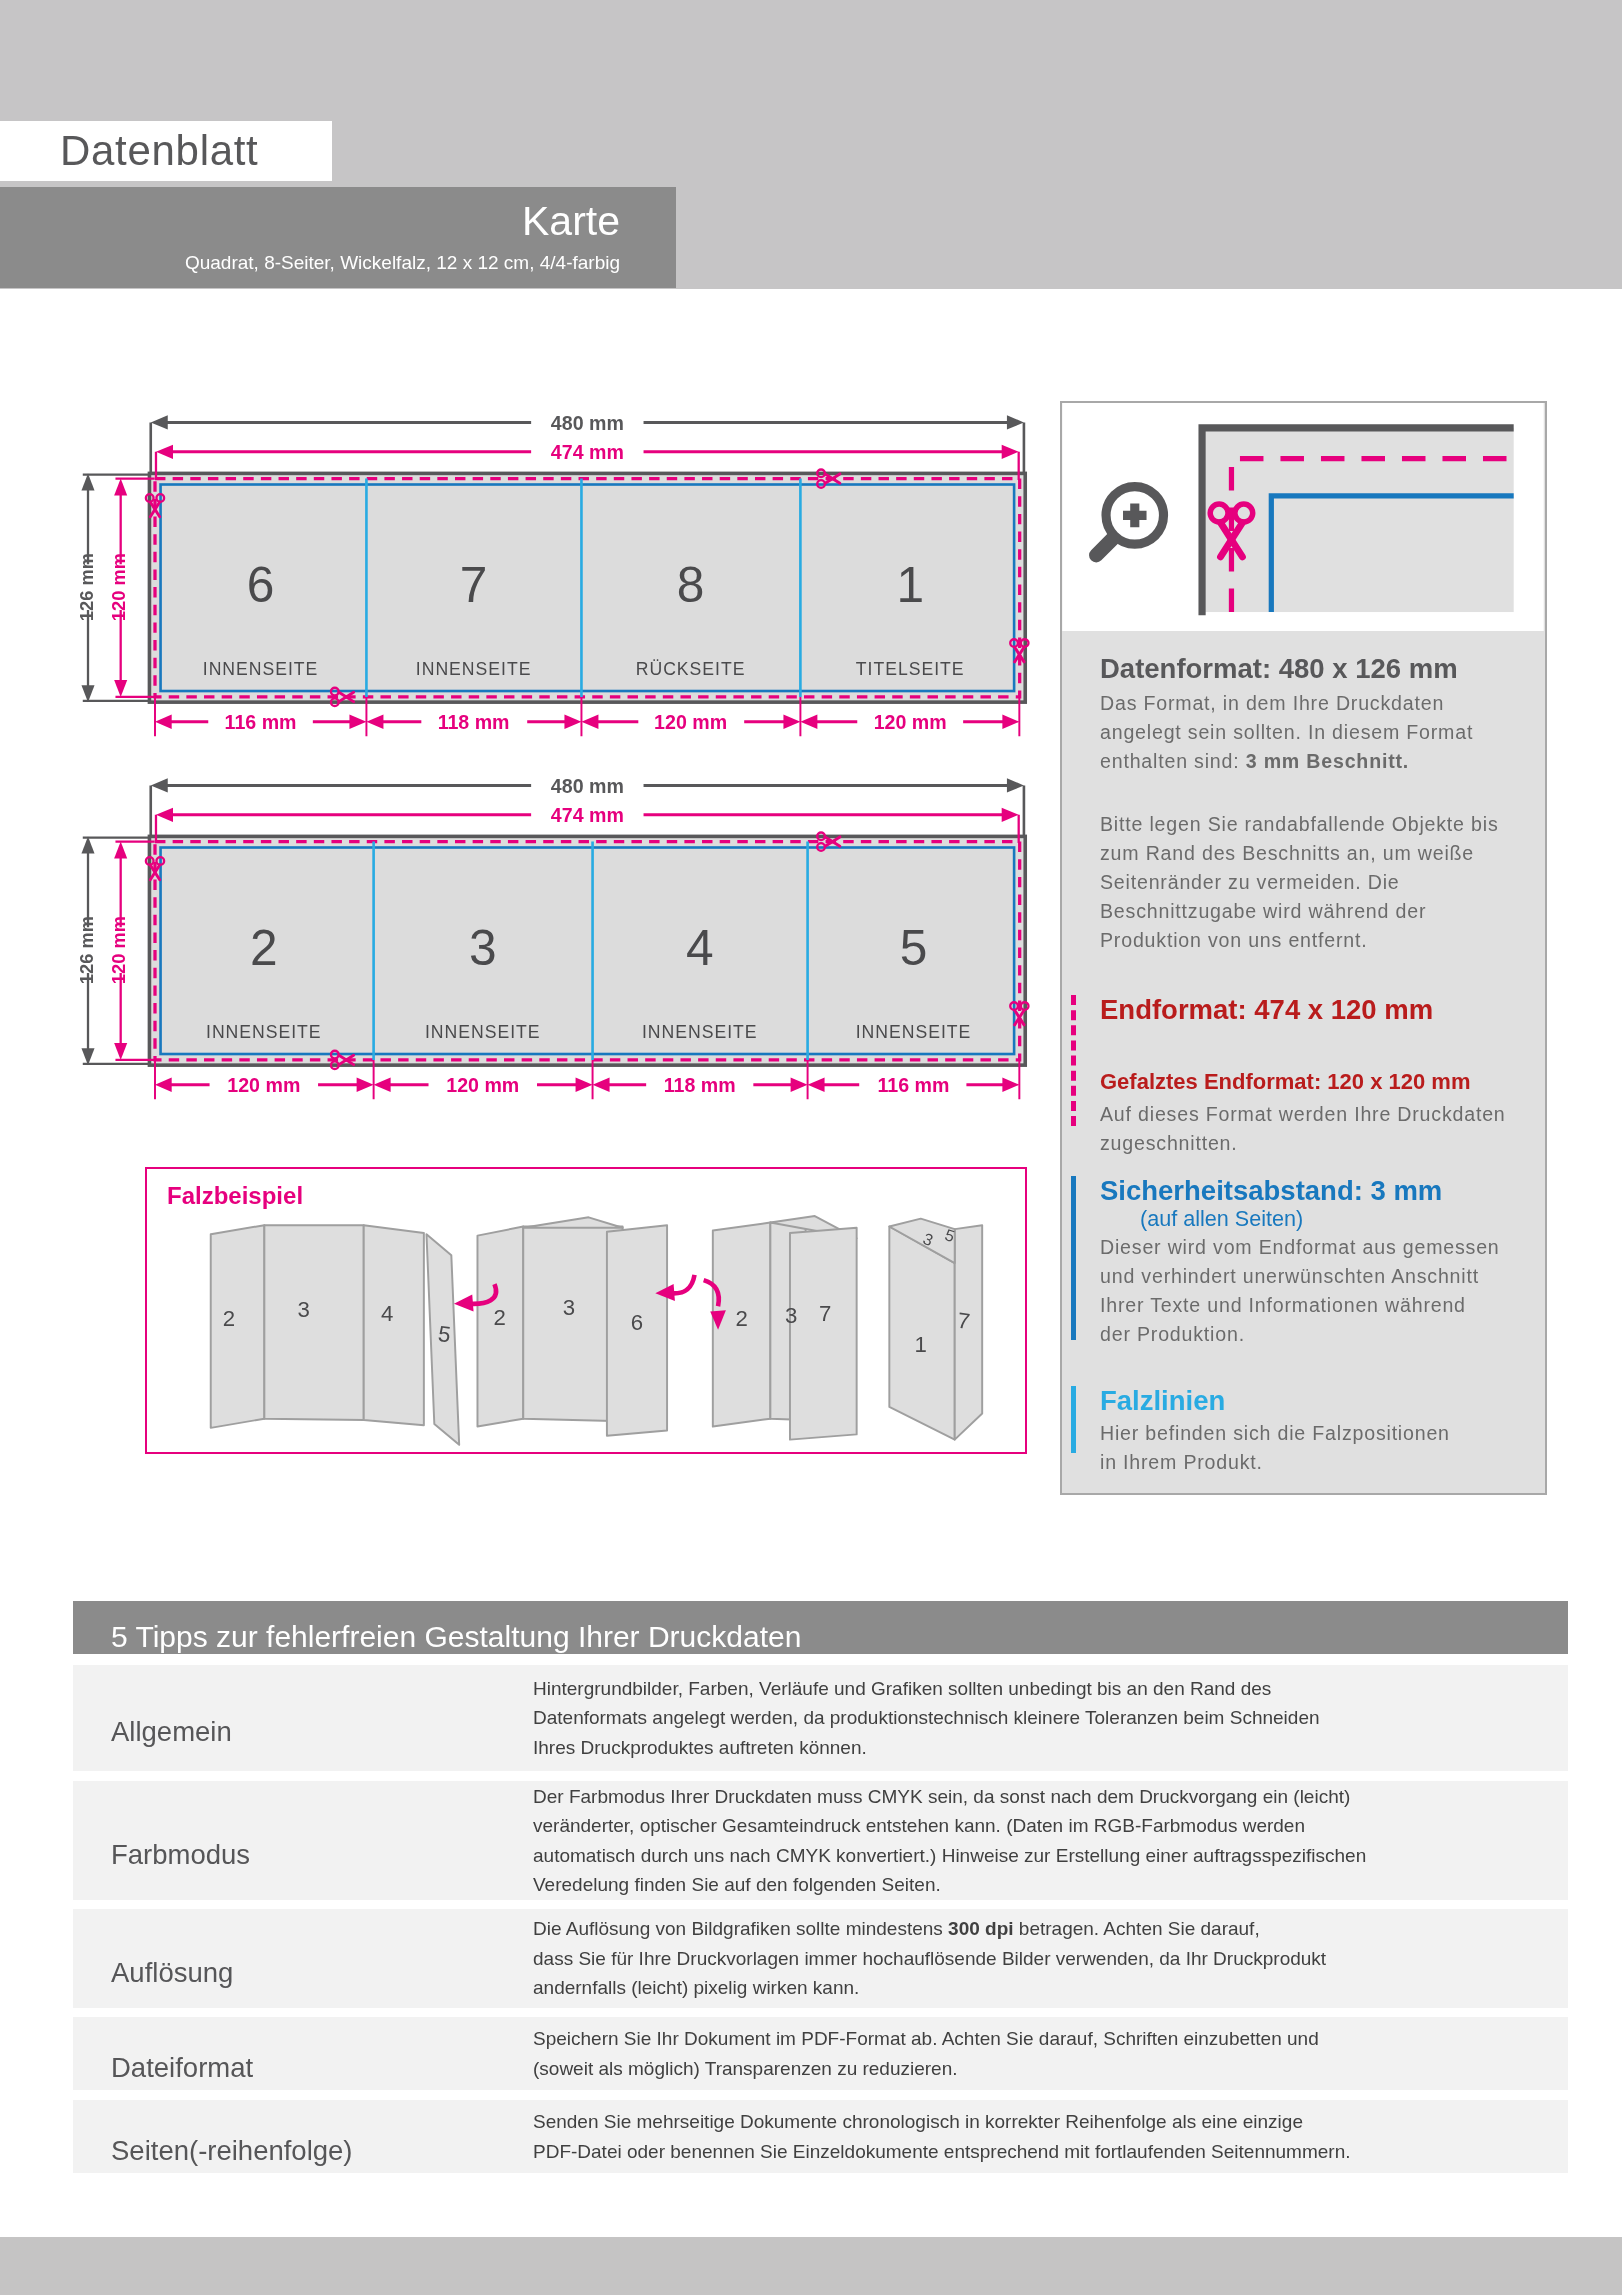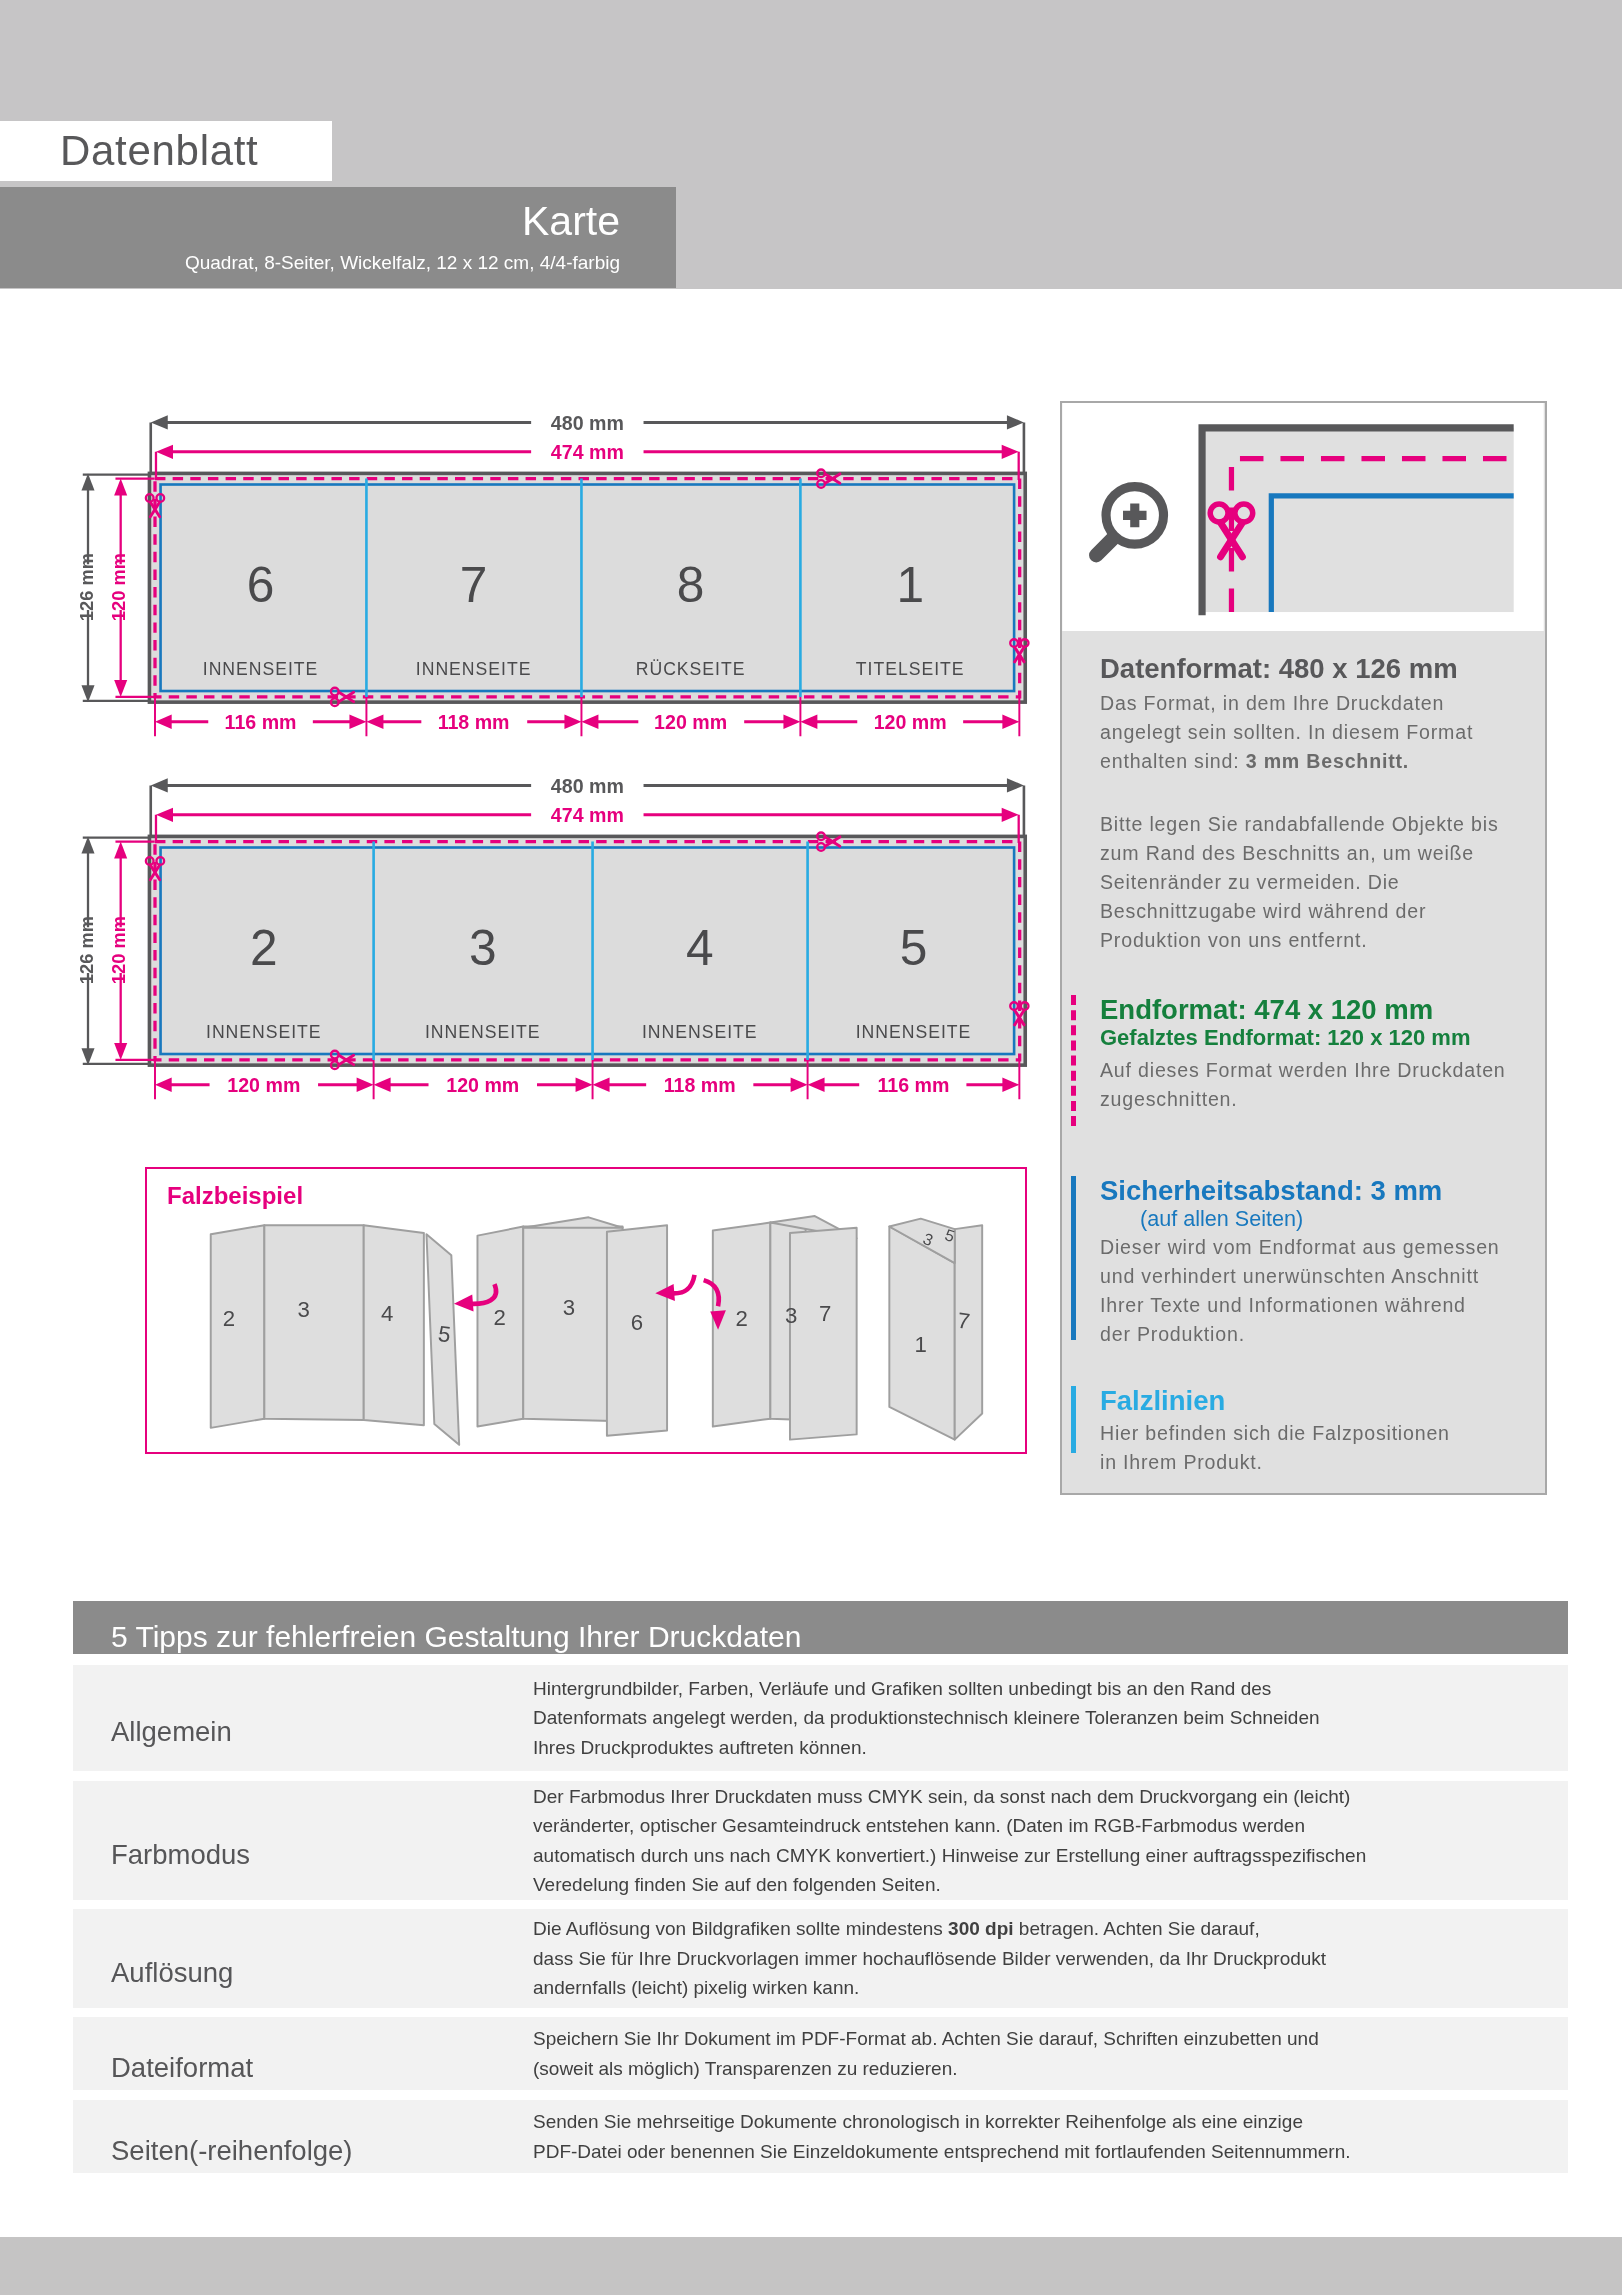--- a/index.html
+++ b/index.html
@@ -24,25 +24,25 @@
   
   .fold-box{left:145px;top:1167px;width:882px;height:287px;border:2.6px solid #e6007e;
        background:#ffffff;box-sizing:border-box;}
   .fold-title{left:167px;top:1182px;font-size:24px;font-weight:bold;color:#e6007e;}
   
   .sidebar{left:1060px;top:401px;width:487px;height:1094px;background:#e0e0e0;
        border:2.6px solid #a8a8a8;box-sizing:border-box;}
   .sidebar .illus{position:absolute;left:0;top:0;width:482px;height:228px;}
   .sb-sec{position:absolute;left:38px;width:425px;}
   .sb-h{font-size:27.5px;font-weight:bold;line-height:1.1;}
-  .sb-sub{font-size:22px;font-weight:bold;line-height:1.15;}
+  .sb-sub{font-size:22px;font-weight:bold;line-height:1.15;margin-top:44px;}
   .sb-sub2{font-size:21.6px;line-height:1.2;margin-left:40px;}
   .sb-p{font-size:19.6px;line-height:29px;color:#6b6b6b;letter-spacing:0.8px;
        white-space:pre-line;margin-top:5.2px;}
-  .c-dark{color:#58585a;} .c-mag{color:#15803d;} .c-blue{color:#1878be;} .c-cyan{color:#29abe2;}
+  .c-dark{color:#58585a;} .c-mag{color:#b91c1c;} .c-blue{color:#1878be;} .c-cyan{color:#29abe2;}
   .marker{position:absolute;left:9.2px;width:0;}
   
   .tips-band{left:73px;top:1601px;width:1495px;height:53px;background:#8b8b8b;
        display:flex;align-items:flex-end;}
   .tips-title{color:#ffffff;font-size:30px;padding-left:38px;}
   .tip-row{left:73px;width:1495px;background:#f2f2f2;display:flex;align-items:center;box-sizing:border-box;}
   .tip-label{width:422px;flex:none;padding-left:38px;font-size:27.5px;color:#565658;margin-top:28px;}
   .tip-text{font-size:19px;line-height:29.4px;color:#404040;white-space:pre-line;}
   .tip-text b{font-weight:bold;}
   .footer-bar{left:0;top:2237px;width:1623px;height:59px;background:#c5c4c4;}

